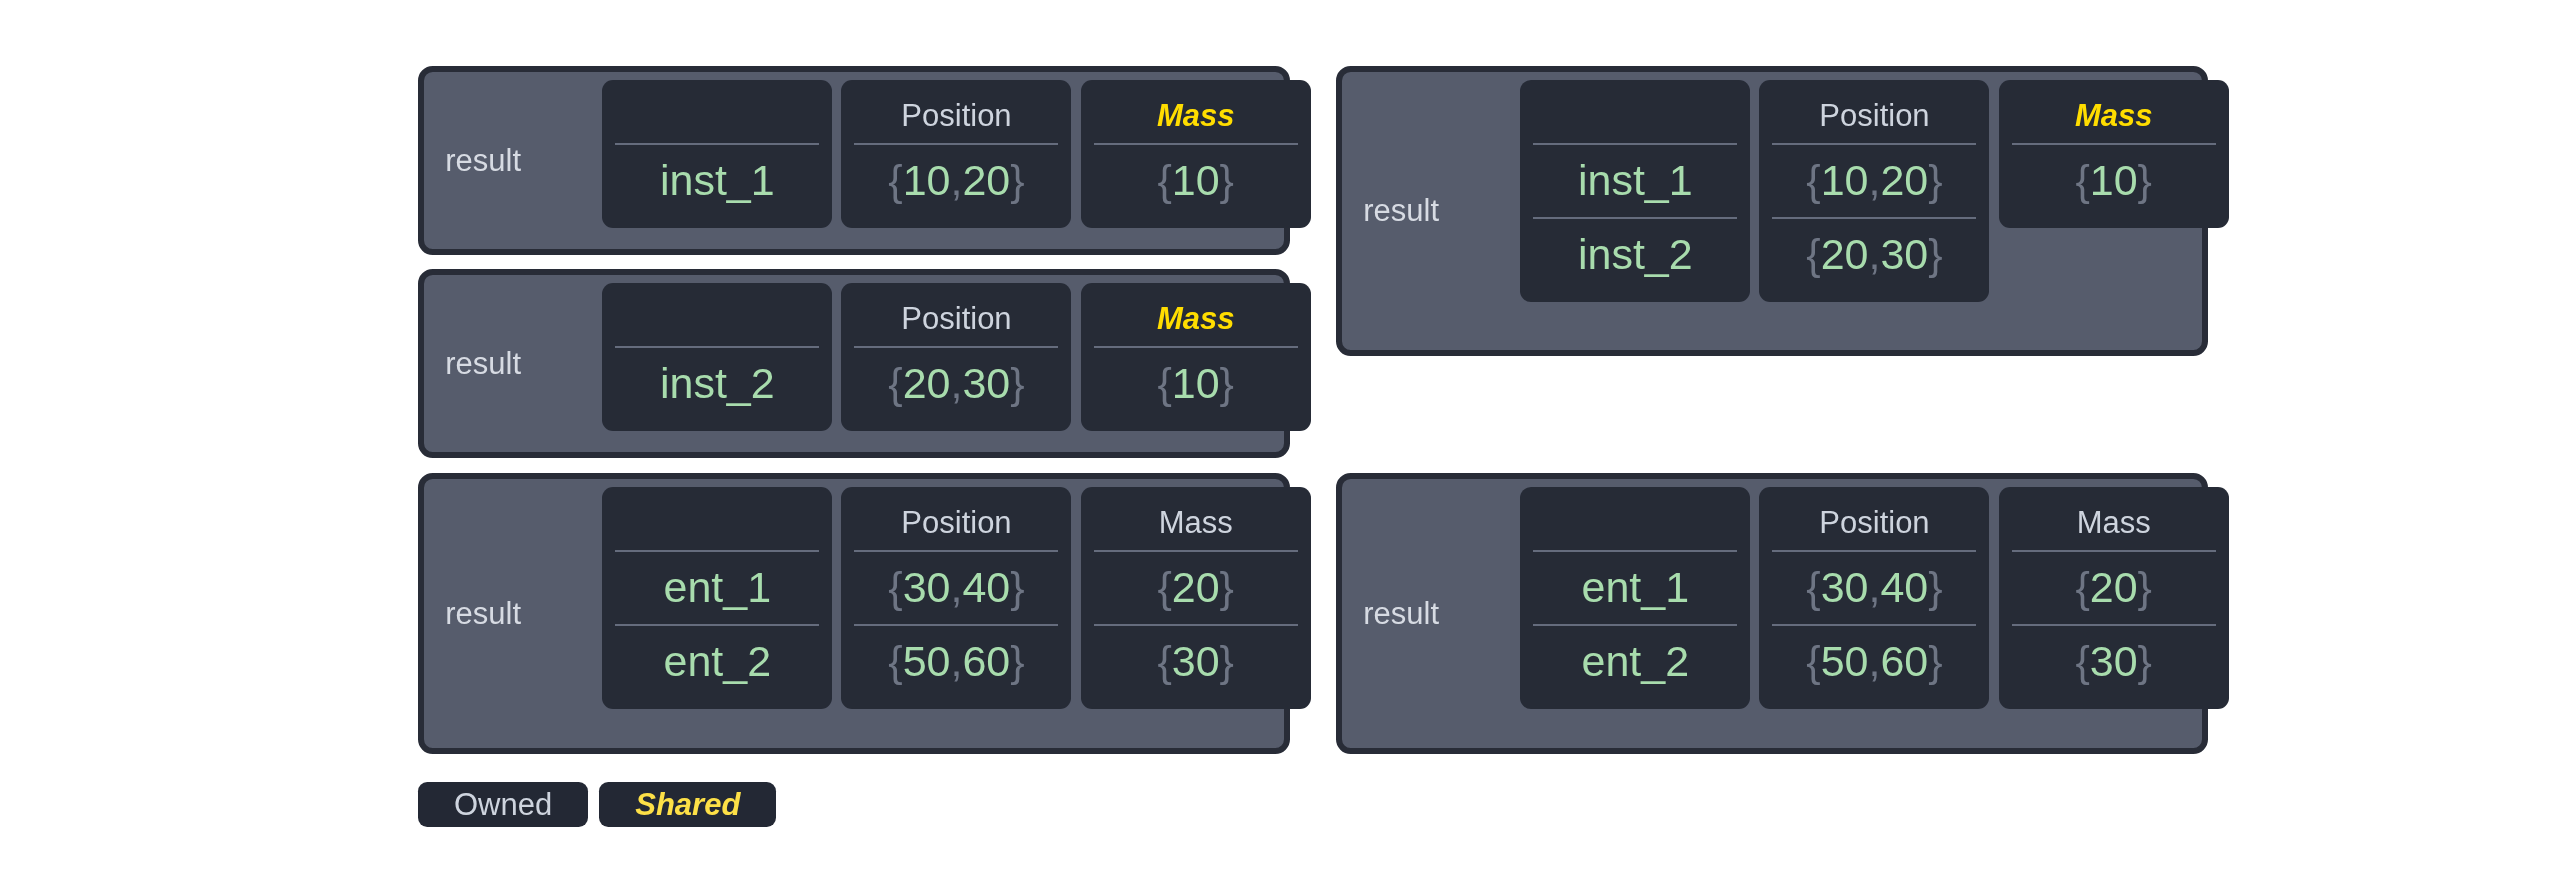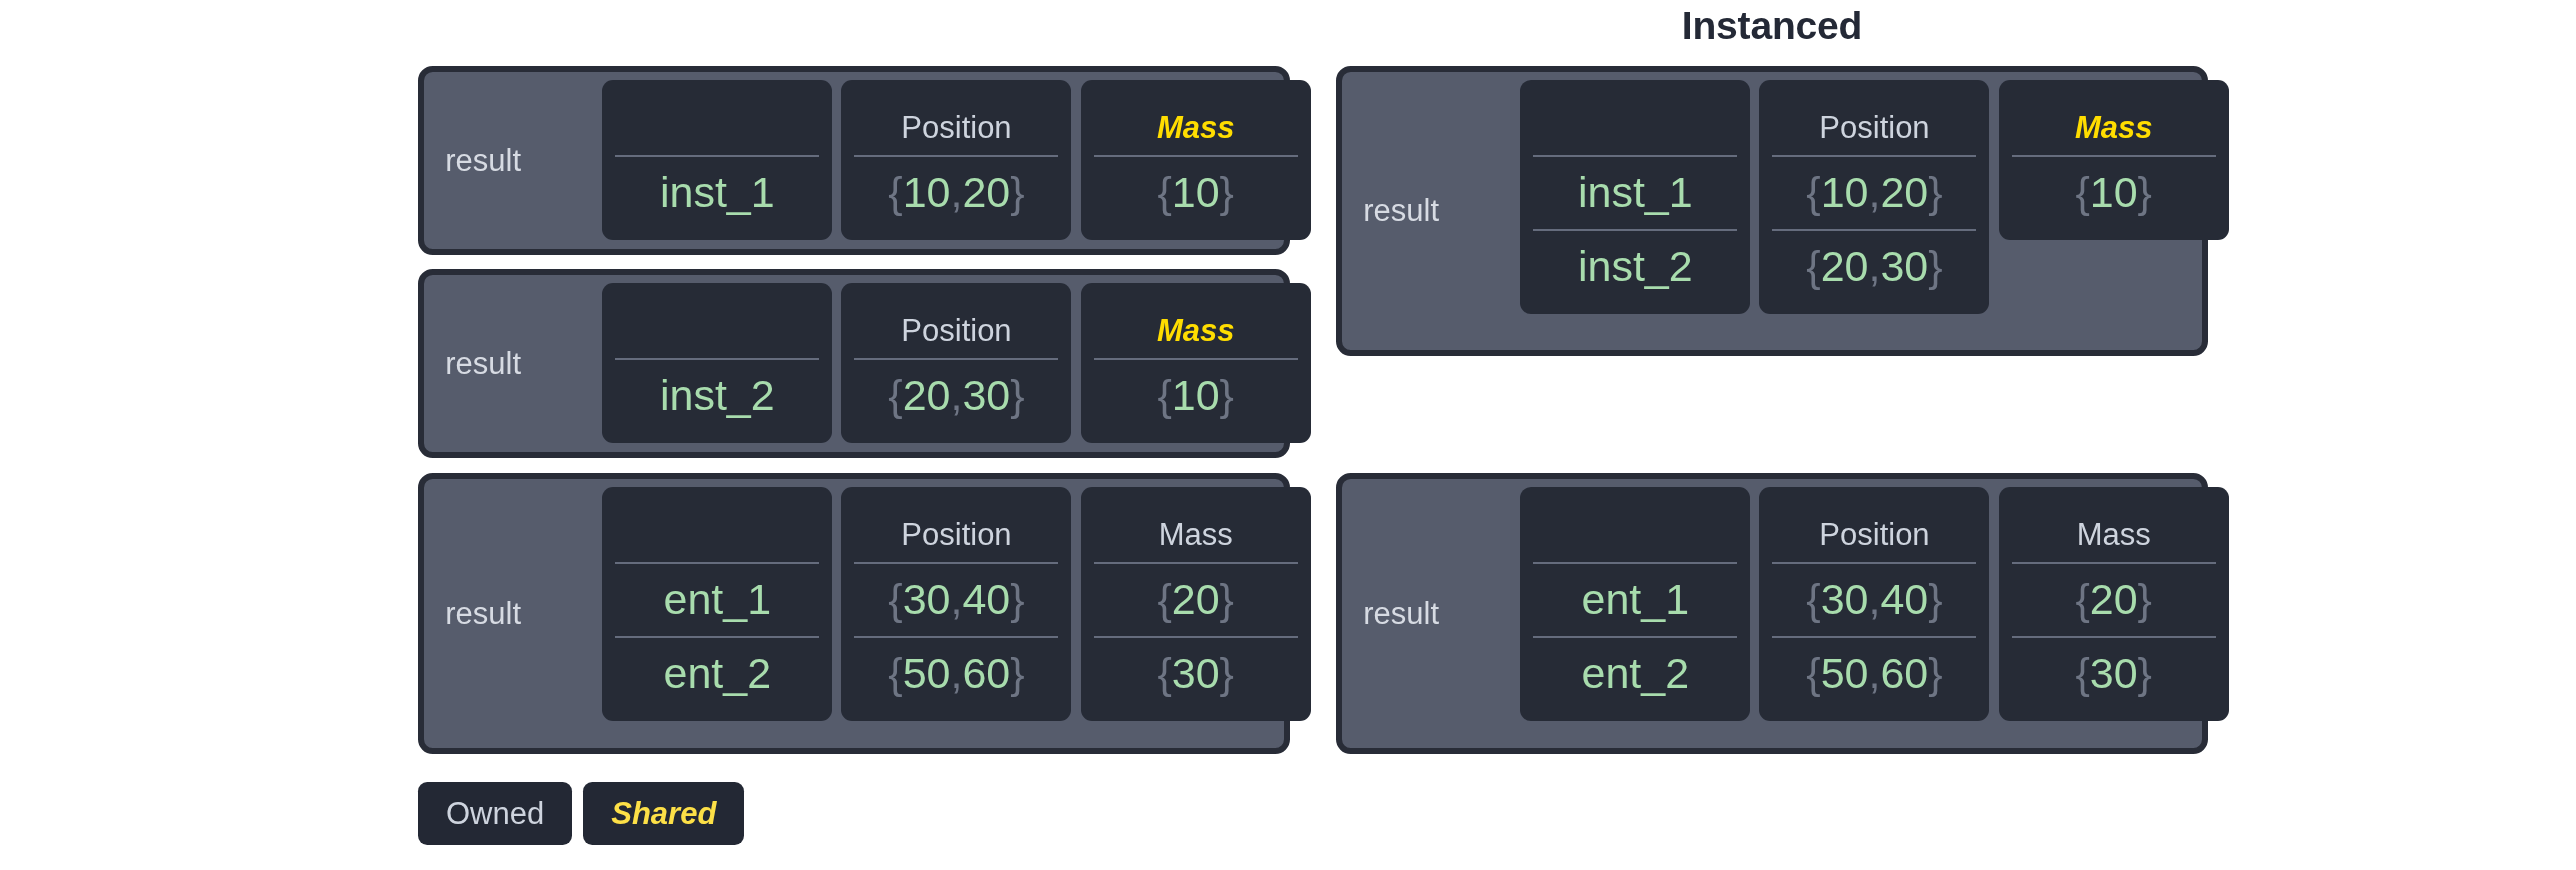--- a/index.html
+++ b/index.html
@@ -51,21 +51,21 @@
     align-items:flex-start;
     gap:9.2px;
     flex:0 0 auto;
   }
   .col{
     background:#262b36;
     border-radius:11px;
     box-sizing:border-box;
     display:flex;
     flex-direction:column;
-    padding:16px 13px 11px 13px;
+    padding:4px 13px 11px 13px;
     align-items:stretch;
   }
   .col-head{
     height:53px;
     display:flex;
     align-items:center;
     justify-content:center;
     font-size:31px;
     color:#ced4de;
     white-space:nowrap;
@@ -90,38 +90,37 @@
     border-top:2.8px solid #656c7d;
   }
   .brace{color:#6e7584;}
   .comma{color:#6e7584;}
 
   
   .legend{position:absolute;display:flex;gap:11px;}
   .chip{
     background:#232834;
     border-radius:9.2px;
-    height:63px;
+    height:45px;
     display:flex;
     align-items:center;
     justify-content:center;
-    padding:0 28px;
+    padding:0 36px;
     font-size:31px;
     color:#ced4de;
     white-space:nowrap;
     box-sizing:border-box;
   }
   .chip.shared{color:#fde047;font-style:italic;font-weight:bold;}
 </style>
 </head>
 <body>
 
 <div class="canvas">
 
-  <div class="col-title" style="left:1336px;top:3.7px;width:872px;">Instanced</div>
 
   <div class="card" style="left:418px;top:66px;width:872px;height:189px;">
     <div class="result-cell" style="width:170px;">result</div>
     <div class="table">
       <div class="col" style="width:230px;">
         <div class="col-head empty">&nbsp;</div>
         <div class="cell">inst_1</div>
       </div>
       <div class="col" style="width:230px;">
         <div class="col-head">Position</div>

